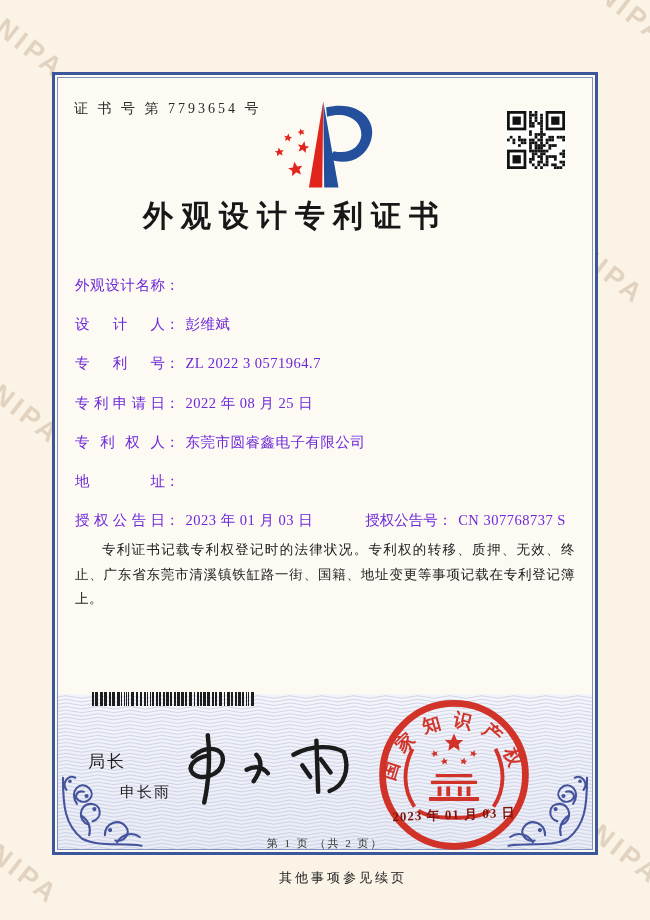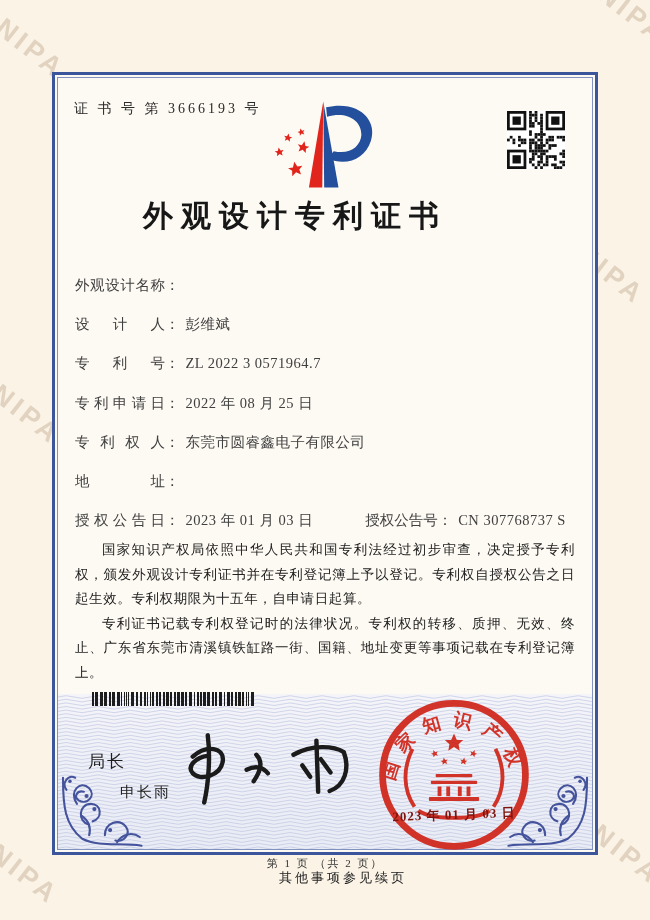--- a/index.html
+++ b/index.html
@@ -27,21 +27,21 @@
   .orn-bl { left:-2px; bottom:-2px; }
   .orn-br { right:-2px; bottom:-2px; transform:scaleX(-1); }
 
   .cert-no { position:absolute; left:74px; top:100px; font-size:14px; letter-spacing:3px;
              color:#2b2b2b; }
   .logo { position:absolute; left:266px; top:94px; width:124px; height:102px; }
   .qr { position:absolute; left:507px; top:111px; width:58px; height:58px; background:#fff; }
   .title { position:absolute; left:0; top:196px; width:590px; text-align:center;
            font-size:30px; font-weight:600; letter-spacing:8px; color:#171717; }
 
-  .fields { position:absolute; left:75px; top:266px; width:500px; font-size:14.5px; color:#404040; }
+  .fields { position:absolute; left:75px; top:266px; width:500px; font-size:14.5px; color:#6d28d9; }
   .frow { height:39.2px; display:flex; align-items:center; white-space:nowrap; }
   .flabel { display:inline-block; width:90px; text-align:justify; text-align-last:justify; }
   .fcolon { margin-right:6px; }
   .fvalue { letter-spacing:0.5px; }
   .gap2 { display:inline-block; width:52px; }
 
   .paras { position:absolute; left:75px; top:538px; width:500px; font-size:13.5px;
            line-height:1.82; color:#222; text-align:justify; }
   .paras p { text-indent:2em; letter-spacing:0.6px; }
 
@@ -51,21 +51,21 @@
                letter-spacing:2px; font-family:"Liberation Sans",sans-serif; }
   .sig-name  { position:absolute; left:88px; top:783px; font-size:15px; color:#1e1e1e;
                letter-spacing:2px; font-family:"Liberation Sans",sans-serif;padding-left:32px; }
   .sig-ink { position:absolute; left:168px; top:728px; width:212px; height:88px; }
 
   .seal { position:absolute; left:371px; top:689px; width:166px; height:166px; }
   .seal-date { position:absolute; left:378px; top:806px; width:152px; text-align:center;
                font-size:13px; font-weight:bold; color:#7e140d; letter-spacing:1px;
                transform:rotate(-2deg); }
 
-  .page-line { position:absolute; left:0; top:856px; width:650px; text-align:center;
+  .page-line { position:absolute; left:0; top:836px; width:650px; text-align:center;
                font-size:11px; color:#333; letter-spacing:2px; }
   .after-note { position:absolute; left:0; top:869px; width:650px; text-align:center;
                 font-size:13px; color:#222; letter-spacing:3px;padding-left:36px; }
 </style>
 </head>
 <body>
 
 <div class="page">
 
   <span class="wm" style="left:-30px; top:26px;">CNIPA</span>
@@ -158,21 +158,21 @@
         <g fill="#44539b">
           <circle cx="35" cy="47" r="2.4"></circle>
             <circle cx="44" cy="62" r="2.4"></circle>
           <circle cx="62" cy="86" r="2.4"></circle>
             <circle cx="16" cy="30" r="2"></circle>
         </g>
       </svg>
     </div>
   </div>
 
-  <div class="cert-no">证 书 号 第 3666193 号</div>
+  <div class="cert-no">证 书 号 第 7793654 号</div>
 
   <svg class="logo" viewBox="0 0 130 105">
     <defs>
       <path id="st" d="M0,-1 L0.294,-0.309 L0.951,-0.309 L0.476,0.118 L0.588,0.809 L0,0.4 L-0.588,0.809 L-0.476,0.118 L-0.951,-0.309 L-0.294,-0.309 Z"></path>
     </defs>
     <path d="M63,13 C98,5 117,27 110,48 C104,67 85,75 65,67 L71,59 C88,63 99,54 100,42 C100,26 84,17 64,23 Z" fill="#234f9d"></path>
     <polygon points="60,7 59,97 45,97" fill="#e2251c"></polygon>
     <polygon points="60,7 61,97 76,97" fill="#234f9d"></polygon>
     <g fill="#e2251c">
       <use href="#st" transform="translate(37,39) scale(4) rotate(-15)"></use>
@@ -347,21 +347,20 @@
         <span class="fcolon">：</span>
         <span class="fvalue">2023 年 01 月 03 日</span>
       <span class="gap2"></span>
       <span>授权公告号</span>
         <span class="fcolon">：</span>
         <span class="fvalue">CN 307768737 S</span>
     </div>
   </div>
 
   <div class="paras">
-    <p>国家知识产权局依照中华人民共和国专利法经过初步审查，决定授予专利权，颁发外观设计专利证书并在专利登记簿上予以登记。专利权自授权公告之日起生效。专利权期限为十五年，自申请日起算。</p>
     <p>专利证书记载专利权登记时的法律状况。专利权的转移、质押、无效、终止、广东省东莞市清溪镇铁缸路一街、国籍、地址变更等事项记载在专利登记簿上。</p>
   </div>
 
   <svg class="barcode" id="barcode" viewBox="0 0 164 14" preserveAspectRatio="none">
       <rect x="0" y="0" width="2" height="14" fill="#1d1d1d"></rect>
       <rect x="3" y="0" width="3" height="14" fill="#1d1d1d"></rect>
       <rect x="8" y="0" width="3" height="14" fill="#1d1d1d"></rect>
       <rect x="12" y="0" width="3" height="14" fill="#1d1d1d"></rect>
       <rect x="17" y="0" width="2" height="14" fill="#1d1d1d"></rect>
       <rect x="20" y="0" width="3" height="14" fill="#1d1d1d"></rect>

